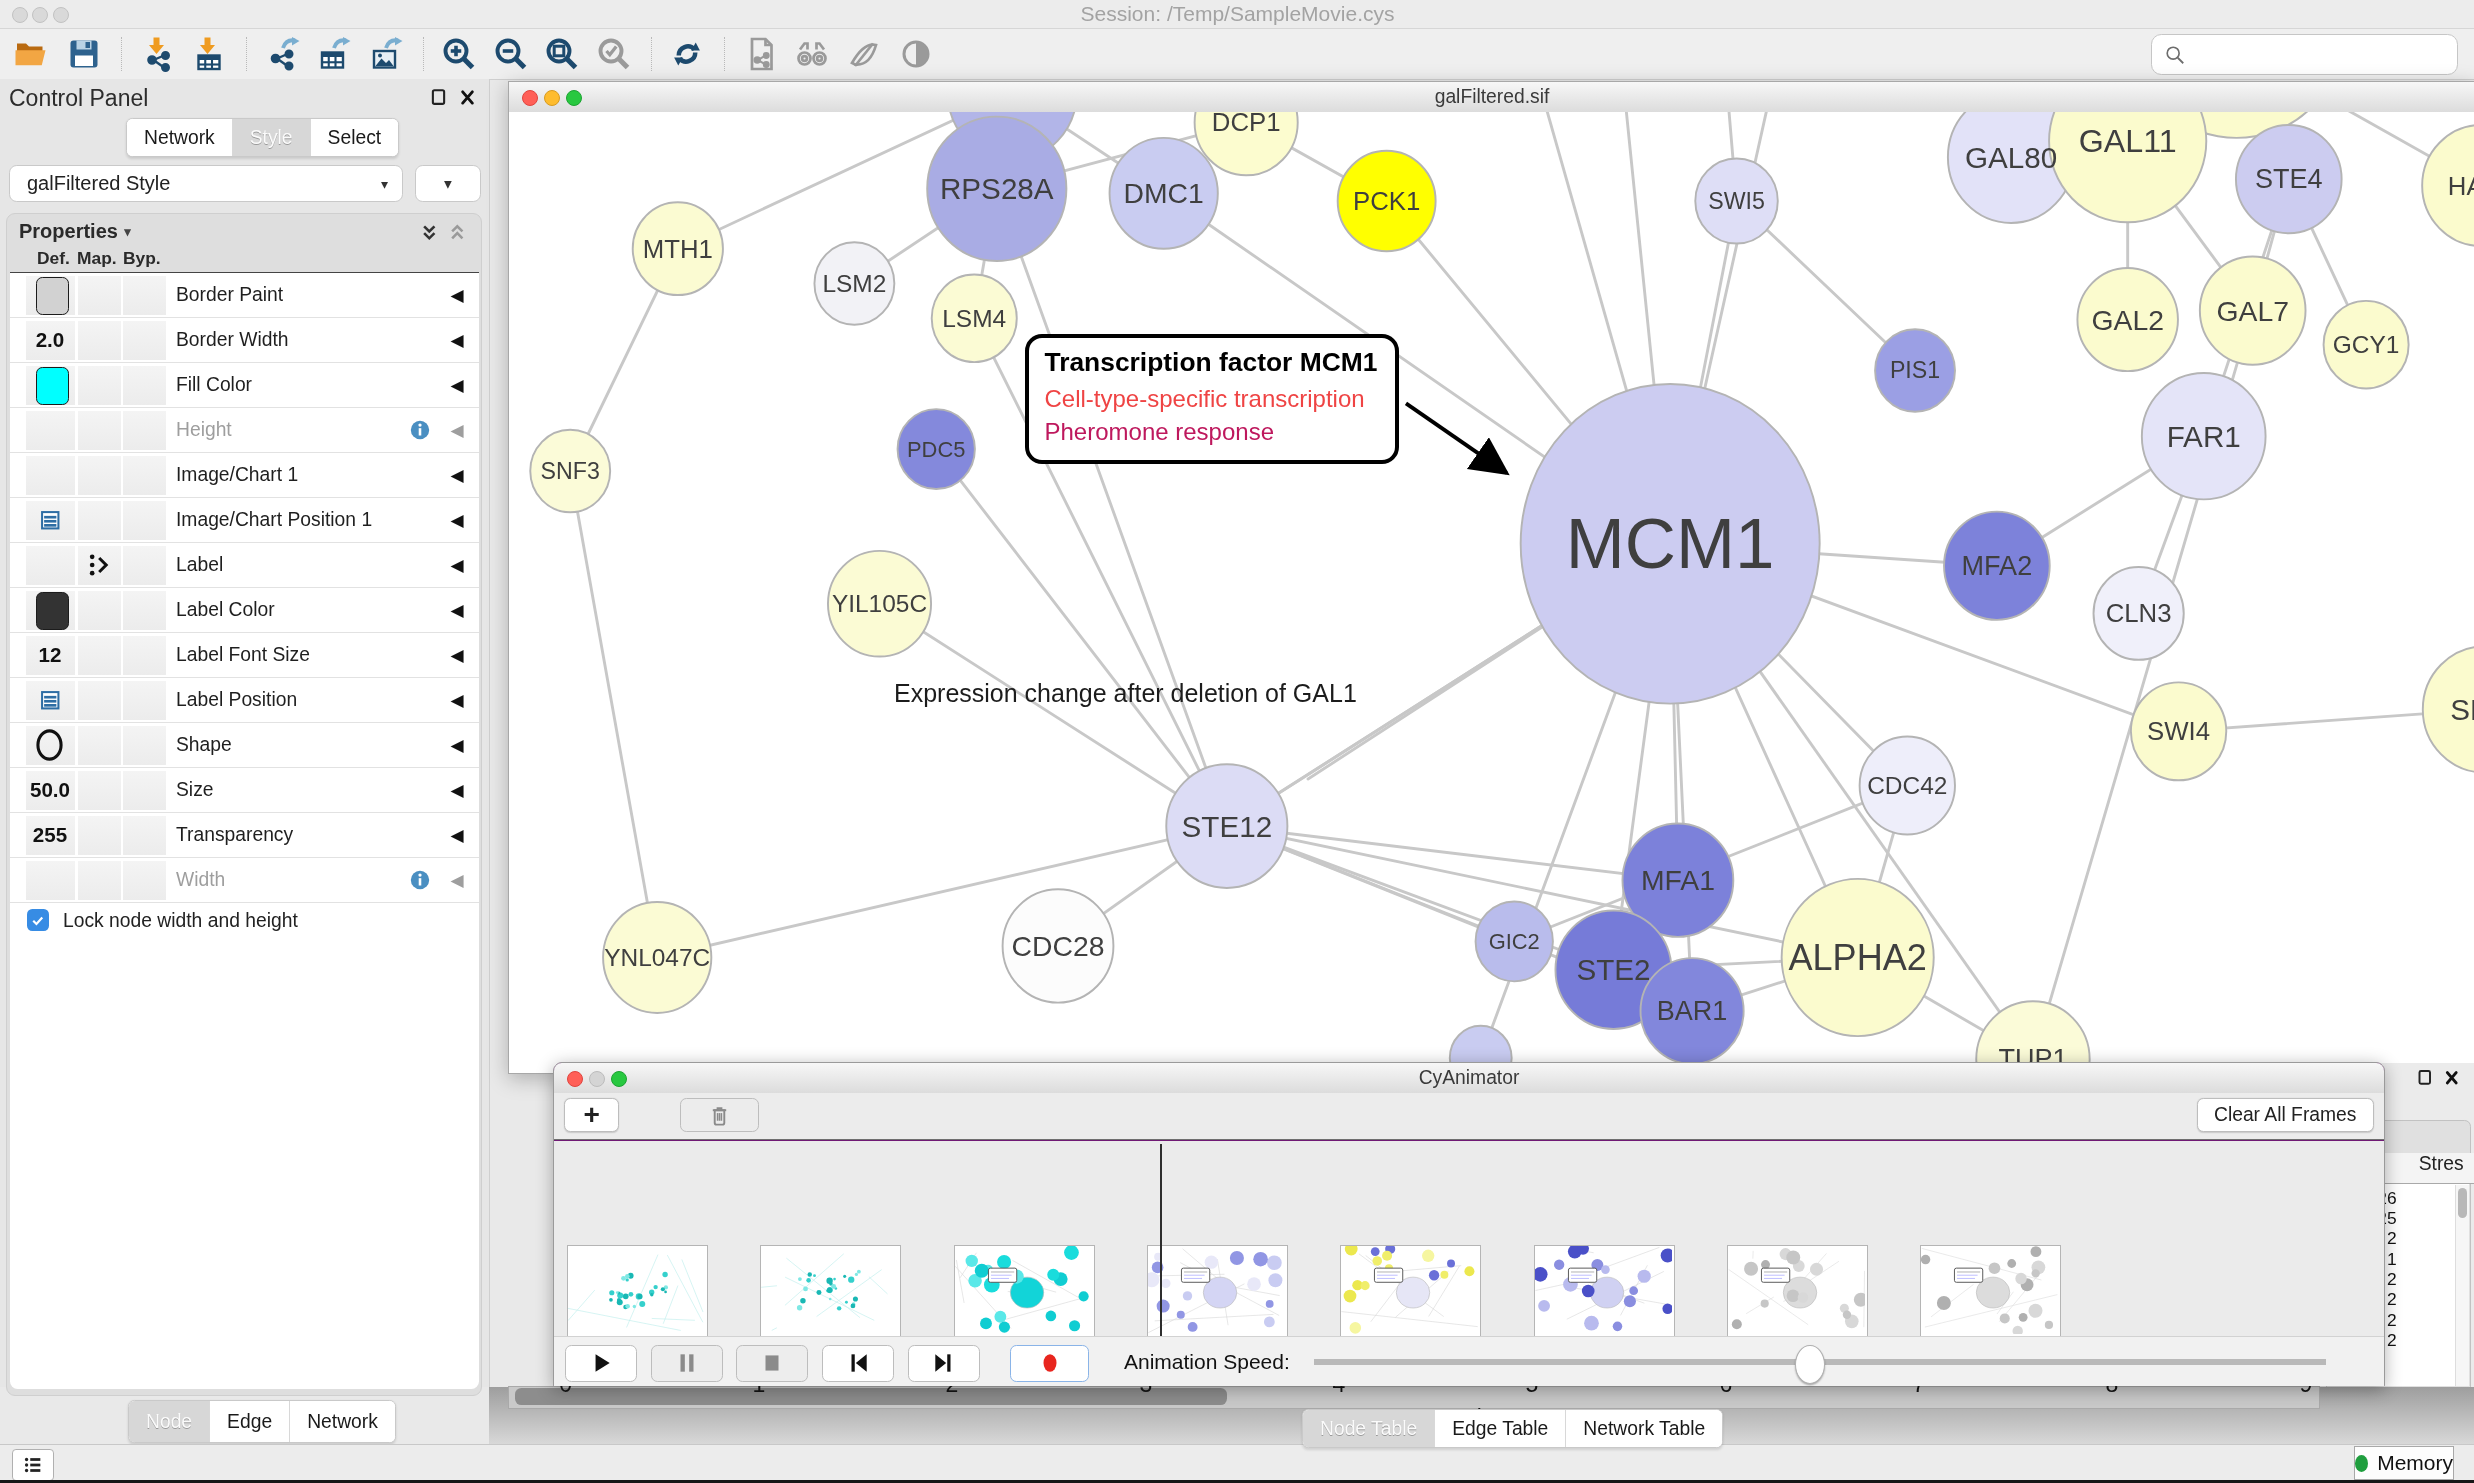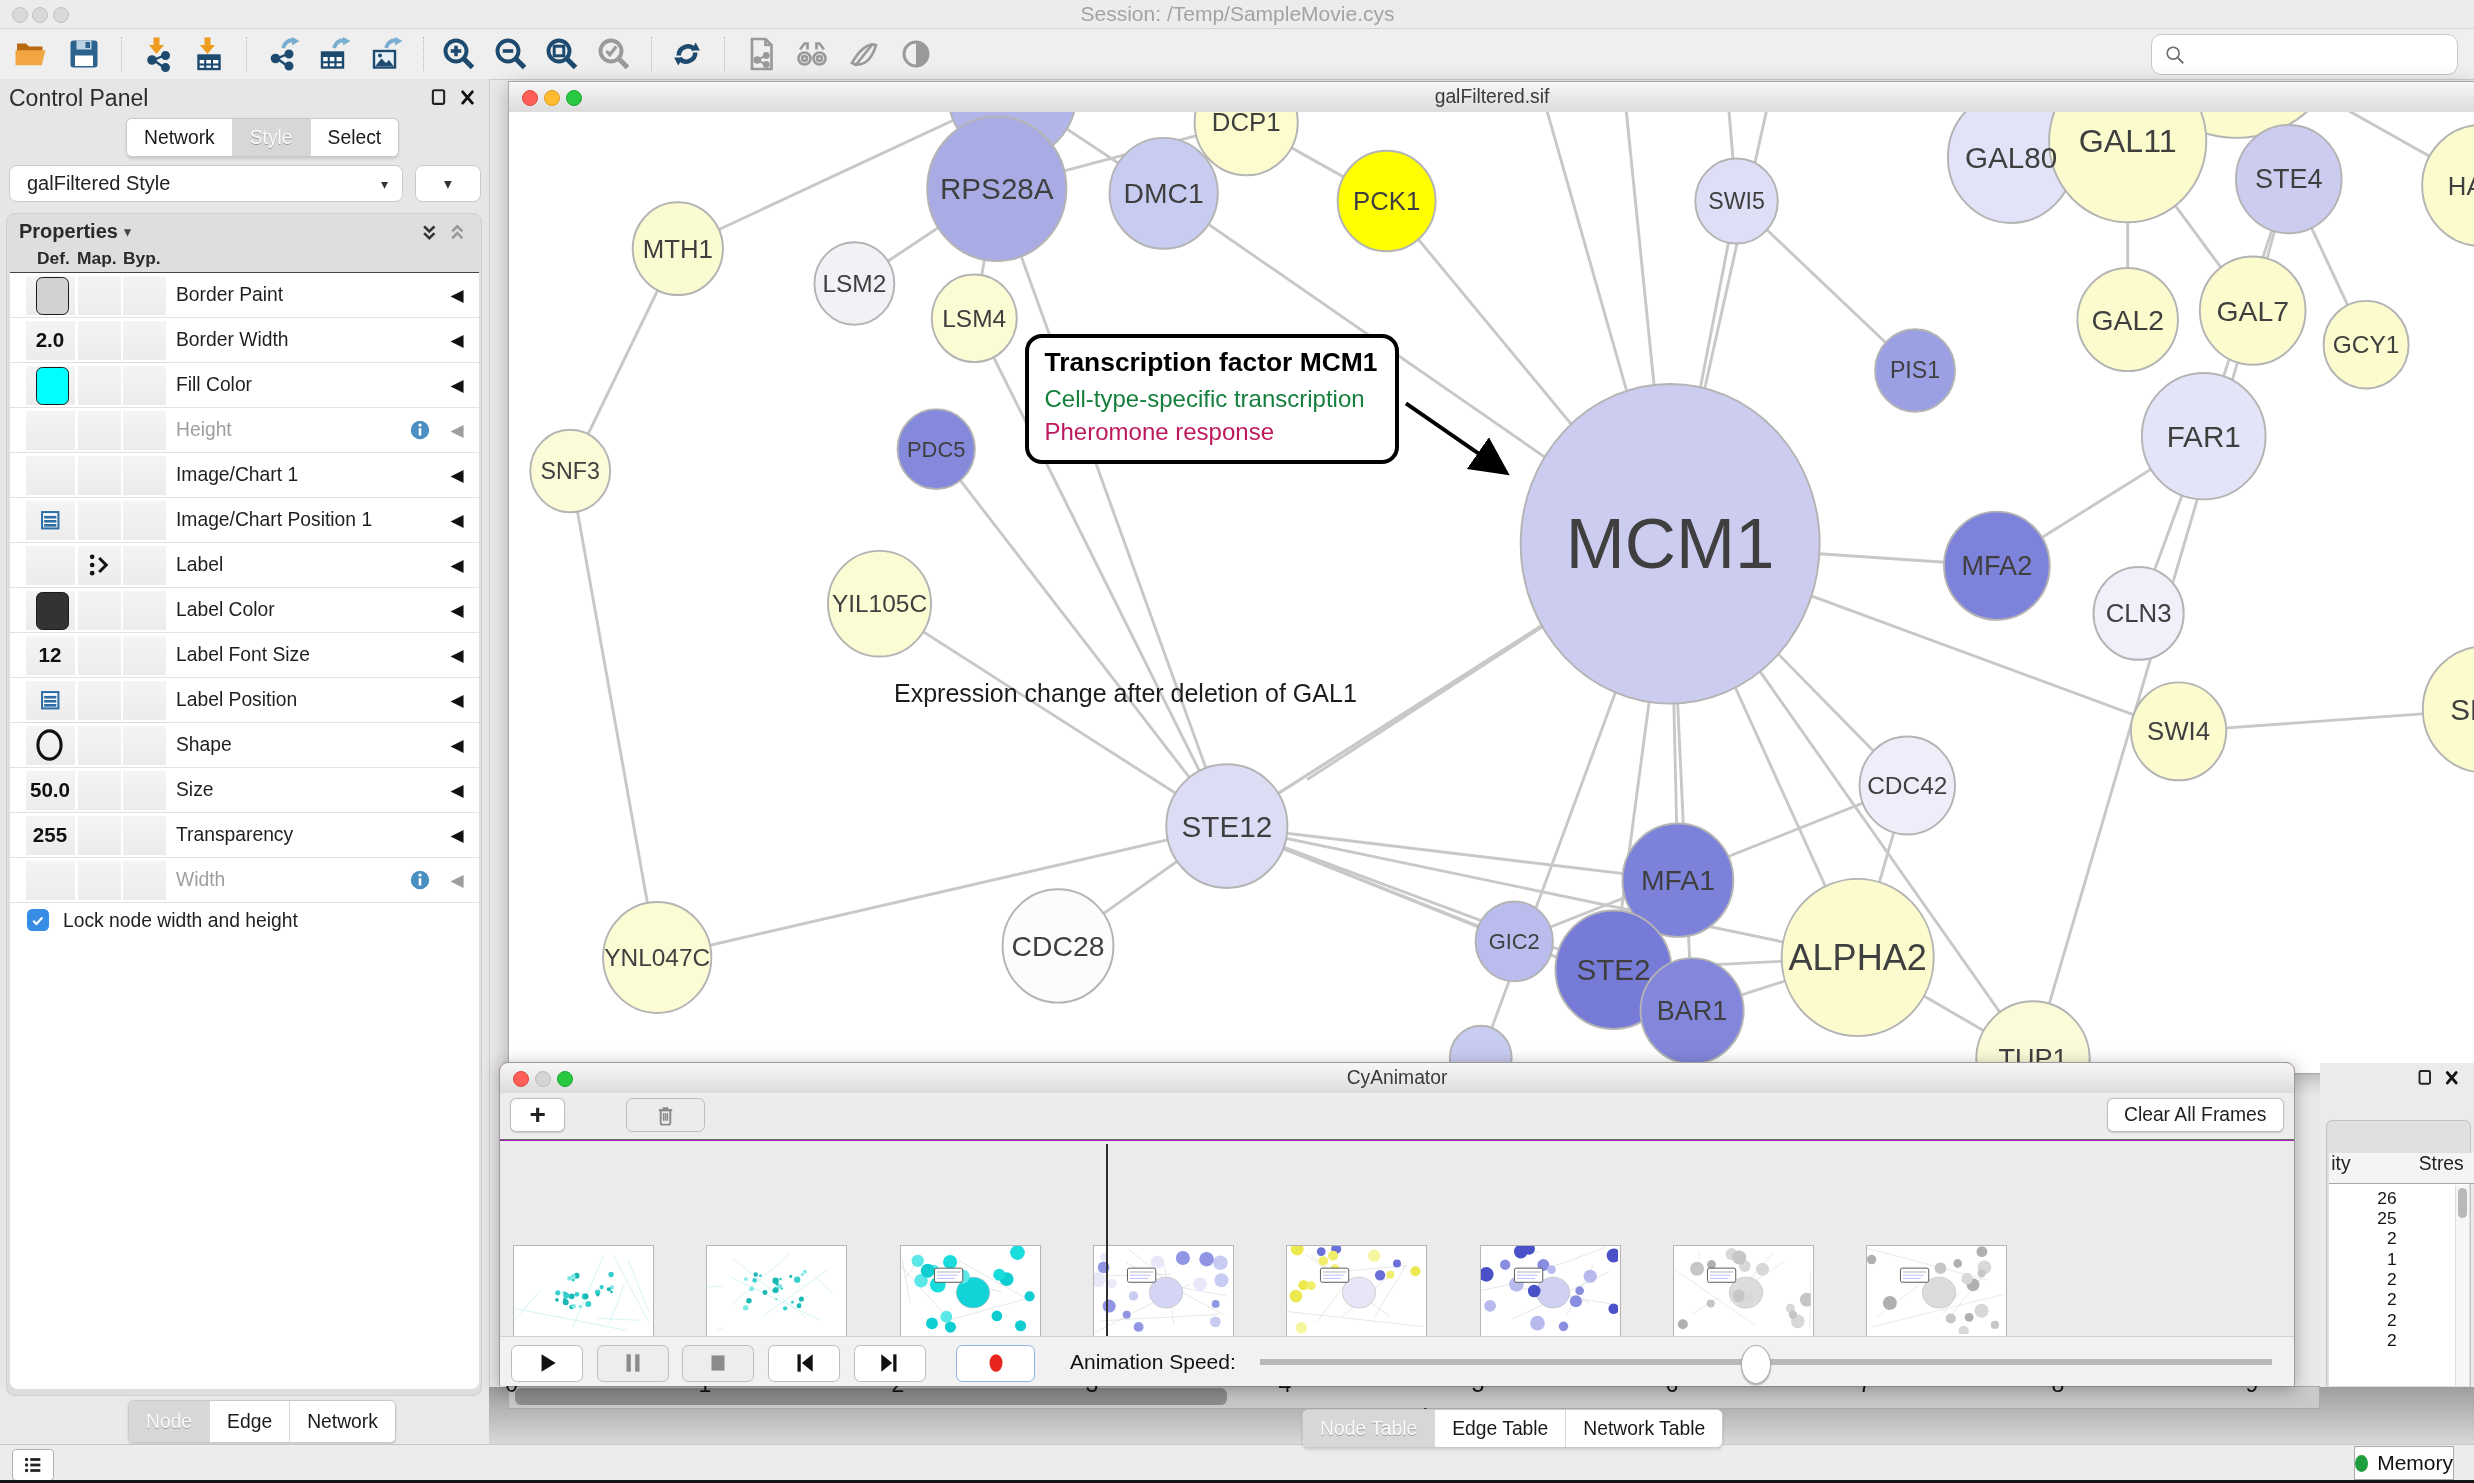--- a/index.html
+++ b/index.html
@@ -42,21 +42,21 @@
   
   #netwin{left:508px;top:81px;width:1966px;height:991px;background:#fff;border:1.3px solid #a8a8a8;box-shadow:0 5.2px 19.3px rgba(0,0,0,.25);}
   .titlebar{position:absolute;left:0;top:0;width:100%;height:30px;background:linear-gradient(#f7f7f7,#dcdcdc);border-bottom:0.6px solid #b5b5b5;}
   .titlebar .wt{width:100%;text-align:center;line-height:30px;font-size:19.3px;color:#3a3a3a;}
   #netcanvas{left:0;top:30px;width:1966px;height:959px;background:#fff;overflow:hidden;}
   #annot{left:516px;top:222px;width:335px;background:#fff;border:4.5px solid #000;border-radius:17px;padding:9px 15.5px 11.6px 15.5px;}
   #annot .at{font-size:26.4px;font-weight:bold;color:#000;margin-bottom:5.2px;}
   #annot .al{font-size:24px;color:#2727cf;line-height:1.35;}
   #caption{left:385px;top:567px;font-size:25px;color:#1c1c1c;}
   
-  #anim{left:499px;top:1062px;width:1794px;height:322px;background:#a21caf;border:1.3px solid #9a9a9a;border-radius:9px 9px 0 0;box-shadow:0 3.9px 17px rgba(0,0,0,.3);}
+  #anim{left:553px;top:1062px;width:1794px;height:322px;background:#701a75;border:1.3px solid #9a9a9a;border-radius:9px 9px 0 0;box-shadow:0 3.9px 17px rgba(0,0,0,.3);padding-left:36px;}
   #anim .titlebar{border-radius:7.7px 7.7px 0 0;}
   #anim-toolbar{left:0;top:30px;width:100%;height:46px;background:#ececec;border-bottom:1.9px solid #6f6f6f;}
   .abtn{position:absolute;top:5.2px;height:32px;background:#fff;border:0.6px solid #bdbdbd;border-radius:6.4px;display:flex;align-items:center;justify-content:center;box-shadow:0 0.6px 1.3px rgba(0,0,0,.15);}
   .abtn.gray{background:#ececec;box-shadow:none;}
   #frames-area{left:0;top:78px;width:100%;height:195px;background:#ebebeb;}
   .frame{position:absolute;width:139px;height:93px;background:#fff;border:0.6px solid #b5b5b5;border-bottom:5.8px solid #9b9b9b;}
   #playhead{position:absolute;width:1.9px;background:#2e2e2e;}
   .tickmaj{position:absolute;width:1.9px;height:27px;background:#111;}
   .tickmin{position:absolute;width:1.3px;height:15.5px;background:#111;}
   .ticklab{position:absolute;font-size:23px;color:#111;transform:translateX(-50%);}
@@ -645,21 +645,21 @@
         <defs>
           <marker id="ah" markerWidth="12" markerHeight="12" refX="9" refY="5" orient="auto">
             <path d="M0 0 L10 5 L0 10 z" fill="#000"></path>
           </marker>
         </defs>
       <line x1="1392" y1="452" x2="1548" y2="560" stroke="#000" stroke-width="6" marker-end="url(#ah)"></line>
       </svg>
     <div id="annot" class="abs">
       <div class="at">Transcription factor MCM1</div>
       <div id="annot-lines">
-          <div class="al" style="color:#15803d">Cell-type-specific transcription</div>
+          <div class="al" style="color:#ef4444">Cell-type-specific transcription</div>
           <div class="al" style="color:#be185d">Pheromone response</div>
         </div>
     </div>
     <div id="caption" class="abs">Expression change after deletion of GAL1</div>
   </div>
 </div>
 
 <div id="tpanel" class="abs">
   <div class="winicons" style="right:15.5px;top:5.2px;">
     <span>

